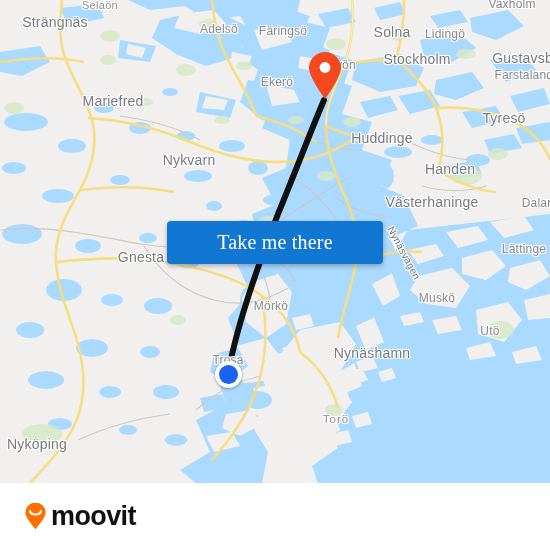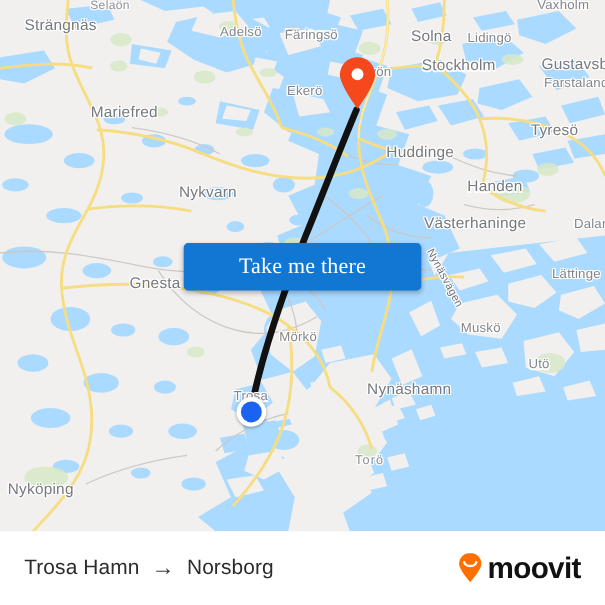--- a/index.html
+++ b/index.html
@@ -402,21 +402,21 @@
       <div class="map-label lbl-town" style="left: 445px; top: 34px;">Lidingö</div>
       <div class="map-label lbl-town" style="left: 512px; top: 4px;">Vaxholm</div>
       <div class="map-label lbl-city" style="left: 417px; top: 59px; text-align: right;">Stockholm</div>
       <div class="map-label lbl-city" style="left: 533px; top: 58px;">Gustavsberg</div>
       <div class="map-label lbl-town" style="left: 339px; top: 65px;">Lovön</div>
       <div class="map-label lbl-town" style="left: 277px; top: 82px;">Ekerö</div>
       <div class="map-label lbl-town" style="left: 529px; top: 75px;">Farstalandet</div>
       <div class="map-label lbl-city" style="left: 113px; top: 101px;">Mariefred</div>
       <div class="map-label lbl-city" style="left: 382px; top: 138px;">Huddinge</div>
       <div class="map-label lbl-city" style="left: 504px; top: 118px;">Tyresö</div>
-      <div class="map-label lbl-city" style="left: 189px; top: 160px; margin-top: 14px;">Nykvarn</div>
+      <div class="map-label lbl-city" style="left: 189px; top: 160px;">Nykvarn</div>
       <div class="map-label lbl-city" style="left: 450px; top: 169px;">Handen</div>
       <div class="map-label lbl-city" style="left: 432px; top: 202px;">Västerhaninge</div>
       <div class="map-label lbl-town" style="left: 540px; top: 203px;">Dalarö</div>
       <div class="map-label lbl-city" style="left: 141px; top: 257px;">Gnesta</div>
       <div class="map-label lbl-town" style="left: 524px; top: 249px;">Lättinge</div>
       <div class="map-label lbl-town" style="left: 271px; top: 306px;">Mörkö</div>
       <div class="map-label lbl-town" style="left: 437px; top: 298px;">Muskö</div>
       <div class="map-label lbl-town" style="left: 490px; top: 331px;">Utö</div>
       <div class="map-label lbl-city" style="left: 372px; top: 353px;">Nynäshamn</div>
       <div class="map-label lbl-town" style="left: 228px; top: 360px;">Trosa</div>
@@ -437,25 +437,20 @@
     </svg>
   </div>
 
   <button id="take-me-there">
     <span>Take me there</span>
   </button>
 
 </div>
 
 <div id="footer">
-  <div id="trip-summary">
-    <span>Trosa Hamn</span>
-    <span class="arrow">→</span>
-    <span>Norsborg</span>
-  </div>
   <div id="moovit-logo">
     <svg width="27" height="27" viewBox="0 0 32 32">
       <path d="M16,31 C16,31 4,17.5 4,11.5 A12,12 0 1,1 28,11.5 C28,17.5 16,31 16,31 Z" fill="#ff6f00"></path>
       <path d="M9.5,9.5 C10.5,15 21.5,15 22.5,9.5" stroke="#ffffff" stroke-width="2.6" fill="none" stroke-linecap="round"></path>
     </svg>
     <span class="wordmark">moovit</span>
   </div>
 </div>
 
 </body></html>

